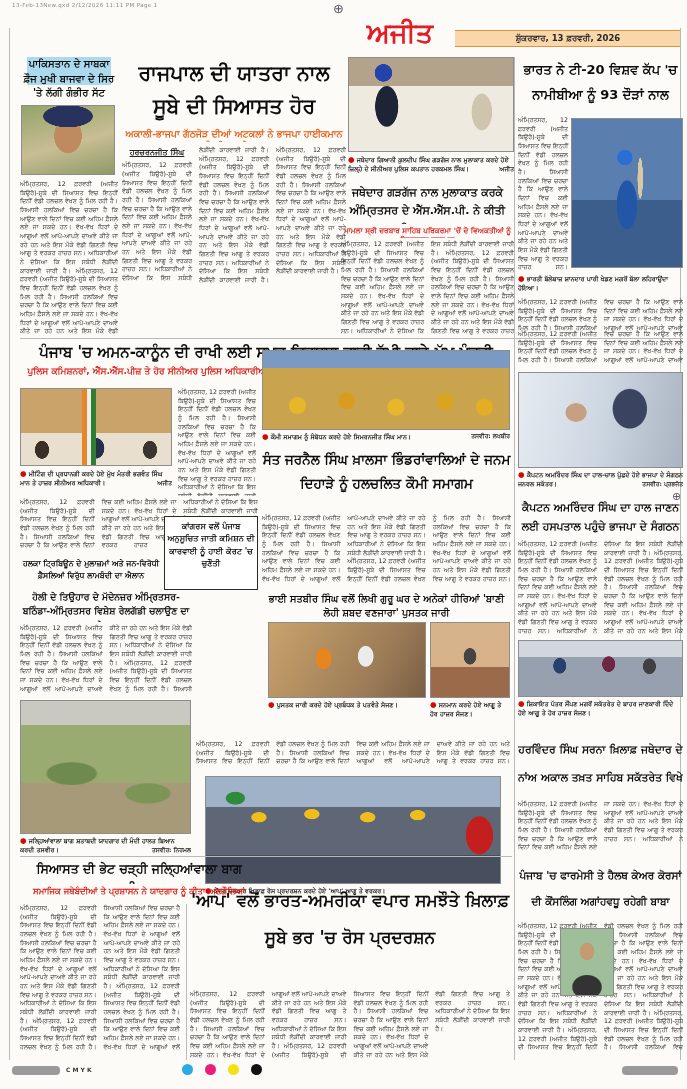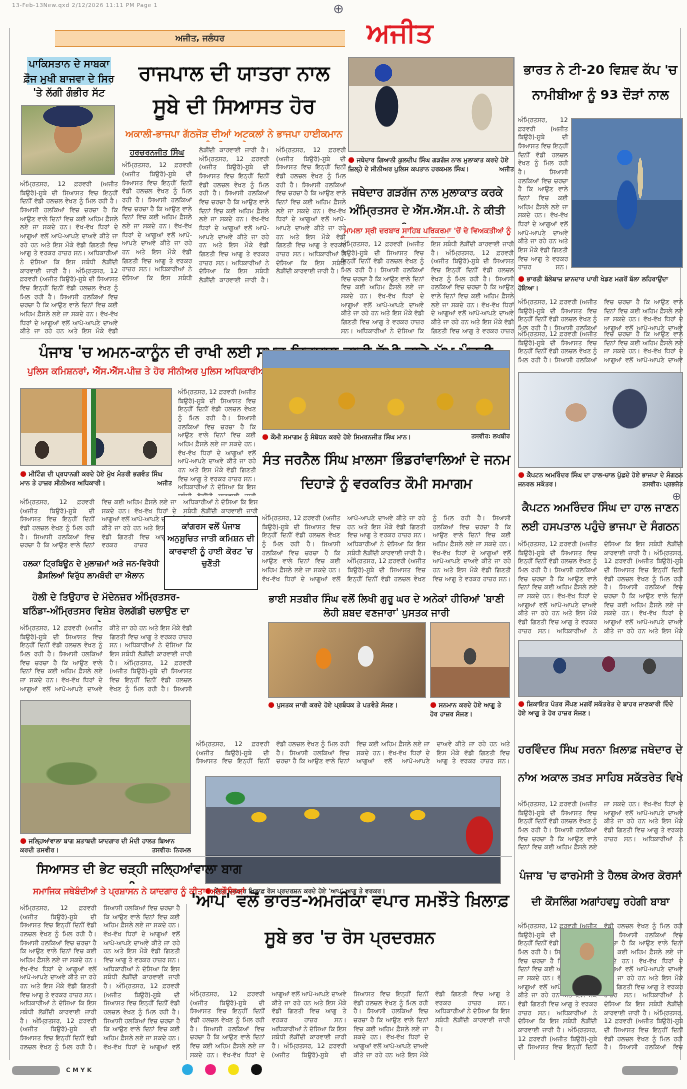--- a/index.html
+++ b/index.html
@@ -88,24 +88,24 @@
 </style>
 </head>
 <body>
 
 <div id="page">
 
   <div class="abs slug" style="left:12px;top:2px;width:430px;height:9px;">13-Feb-13New.qxd   2/12/2026   11:11 PM   Page 1</div>
   <div class="abs reg" style="left:333px;top:1px;font-size:13px;">⊕</div>
   <div class="abs reg" style="left:672px;top:490px;font-size:11px;">⊕</div>
 
-  <div class="abs band" style="left:55px;top:30px;width:290px;height:17px;">
-    <span>ਅਜੀਤ, ਜਲੰਧਰ</span>
-  </div>
   <div class="abs masthead" style="left:348px;top:18px;width:104px;height:30px;">ਅਜੀਤ</div>
+  <div class="abs band" style="left:455px;top:30px;width:226px;height:17px;">
+    <span>ਸ਼ੁੱਕਰਵਾਰ, 13 ਫ਼ਰਵਰੀ, 2026</span>
+  </div>
   <div class="abs rule" style="left:9px;top:28px;width:1px;height:1032px;"></div>
   <div class="abs rule" style="left:680px;top:28px;width:1px;height:1032px;"></div>
 
   <div class="abs head" style="left:20px;top:57px;width:98px;height:46px;font-size:10px;line-height:1.45;">
     <span class="kick">ਪਾਕਿਸਤਾਨ ਦੇ ਸਾਬਕਾ</span>
     <span>ਫ਼ੌਜ ਮੁਖੀ ਬਾਜਵਾ ਦੇ ਸਿਰ 'ਤੇ ਲੱਗੀ ਗੰਭੀਰ ਸੱਟ</span>
   </div>
   <div class="abs photo" id="ph-bajwa" style="left:21px;top:105px;width:94px;height:70px;"></div>
   <div class="abs body-txt" style="left:20px;top:180px;width:98px;height:156px;">ਅੰਮ੍ਰਿਤਸਰ, 12 ਫ਼ਰਵਰੀ (ਅਜੀਤ ਬਿਊਰੋ)-ਸੂਬੇ ਦੀ ਸਿਆਸਤ ਵਿਚ ਇਨ੍ਹੀਂ ਦਿਨੀਂ ਵੱਡੀ ਹਲਚਲ ਵੇਖਣ ਨੂੰ ਮਿਲ ਰਹੀ ਹੈ। ਸਿਆਸੀ ਹਲਕਿਆਂ ਵਿਚ ਚਰਚਾ ਹੈ ਕਿ ਆਉਣ ਵਾਲੇ ਦਿਨਾਂ ਵਿਚ ਕਈ ਅਹਿਮ ਫ਼ੈਸਲੇ ਲਏ ਜਾ ਸਕਦੇ ਹਨ। ਵੱਖ-ਵੱਖ ਧਿਰਾਂ ਦੇ ਆਗੂਆਂ ਵਲੋਂ ਆਪੋ-ਆਪਣੇ ਦਾਅਵੇ ਕੀਤੇ ਜਾ ਰਹੇ ਹਨ ਅਤੇ ਇਸ ਮੌਕੇ ਵੱਡੀ ਗਿਣਤੀ ਵਿਚ ਆਗੂ ਤੇ ਵਰਕਰ ਹਾਜ਼ਰ ਸਨ। ਅਧਿਕਾਰੀਆਂ ਨੇ ਦੱਸਿਆ ਕਿ ਇਸ ਸਬੰਧੀ ਲੋੜੀਂਦੀ ਕਾਰਵਾਈ ਜਾਰੀ ਹੈ। ਅੰਮ੍ਰਿਤਸਰ, 12 ਫ਼ਰਵਰੀ (ਅਜੀਤ ਬਿਊਰੋ)-ਸੂਬੇ ਦੀ ਸਿਆਸਤ ਵਿਚ ਇਨ੍ਹੀਂ ਦਿਨੀਂ ਵੱਡੀ ਹਲਚਲ ਵੇਖਣ ਨੂੰ ਮਿਲ ਰਹੀ ਹੈ। ਸਿਆਸੀ ਹਲਕਿਆਂ ਵਿਚ ਚਰਚਾ ਹੈ ਕਿ ਆਉਣ ਵਾਲੇ ਦਿਨਾਂ ਵਿਚ ਕਈ ਅਹਿਮ ਫ਼ੈਸਲੇ ਲਏ ਜਾ ਸਕਦੇ ਹਨ। ਵੱਖ-ਵੱਖ ਧਿਰਾਂ ਦੇ ਆਗੂਆਂ ਵਲੋਂ ਆਪੋ-ਆਪਣੇ ਦਾਅਵੇ ਕੀਤੇ ਜਾ ਰਹੇ ਹਨ ਅਤੇ ਇਸ ਮੌਕੇ ਵੱਡੀ ਗਿਣਤੀ ਵਿਚ ਆਗੂ ਤੇ ਵਰਕਰ ਹਾਜ਼ਰ ਸਨ। ਅਧਿਕਾਰੀਆਂ ਨੇ ਦੱਸਿਆ ਕਿ ਇਸ ਸਬੰਧੀ ਲੋੜੀਂਦੀ ਕਾਰਵਾਈ ਜਾਰੀ ਹੈ। </div>
 
@@ -160,21 +160,21 @@
     <span>ਜਲ੍ਹਿਆਂਵਾਲਾ ਬਾਗ ਸ਼ਤਾਬਦੀ ਯਾਦਗਾਰ ਦੀ ਮੰਦੀ ਹਾਲਤ ਬਿਆਨ ਕਰਦੀ ਤਸਵੀਰ।</span>
     <span class="credit">ਤਸਵੀਰ: ਨਿਰਮਲ</span>
   </div>
 
   <div class="abs photo" id="ph-yellow" style="left:262px;top:350px;width:248px;height:80px;"></div>
   <div class="abs cap" style="left:262px;top:432px;width:248px;height:14px;">
     <span class="b">●</span>
     <span>ਕੌਮੀ ਸਮਾਗਮ ਨੂੰ ਸੰਬੋਧਨ ਕਰਦੇ ਹੋਏ ਸਿਮਰਨਜੀਤ ਸਿੰਘ ਮਾਨ।</span>
     <span class="credit">ਤਸਵੀਰ: ਲਖਬੀਰ</span>
   </div>
-  <div class="abs head" style="left:262px;top:448px;width:249px;height:62px;font-size:13.5px;line-height:1.75;">ਸੰਤ ਜਰਨੈਲ ਸਿੰਘ ਖ਼ਾਲਸਾ ਭਿੰਡਰਾਂਵਾਲਿਆਂ ਦੇ ਜਨਮ ਦਿਹਾੜੇ ਨੂੰ ਵਰਕਰਿਤ ਕੌਮੀ ਸਮਾਗਮ</div>
+  <div class="abs head" style="left:262px;top:448px;width:249px;height:62px;font-size:13.5px;line-height:1.75;">ਸੰਤ ਜਰਨੈਲ ਸਿੰਘ ਖ਼ਾਲਸਾ ਭਿੰਡਰਾਂਵਾਲਿਆਂ ਦੇ ਜਨਮ ਦਿਹਾੜੇ ਨੂੰ ਹਲਚਲਿਤ ਕੌਮੀ ਸਮਾਗਮ</div>
   <div class="abs body-txt c3" style="left:262px;top:514px;width:249px;height:76px;">ਅੰਮ੍ਰਿਤਸਰ, 12 ਫ਼ਰਵਰੀ (ਅਜੀਤ ਬਿਊਰੋ)-ਸੂਬੇ ਦੀ ਸਿਆਸਤ ਵਿਚ ਇਨ੍ਹੀਂ ਦਿਨੀਂ ਵੱਡੀ ਹਲਚਲ ਵੇਖਣ ਨੂੰ ਮਿਲ ਰਹੀ ਹੈ। ਸਿਆਸੀ ਹਲਕਿਆਂ ਵਿਚ ਚਰਚਾ ਹੈ ਕਿ ਆਉਣ ਵਾਲੇ ਦਿਨਾਂ ਵਿਚ ਕਈ ਅਹਿਮ ਫ਼ੈਸਲੇ ਲਏ ਜਾ ਸਕਦੇ ਹਨ। ਵੱਖ-ਵੱਖ ਧਿਰਾਂ ਦੇ ਆਗੂਆਂ ਵਲੋਂ ਆਪੋ-ਆਪਣੇ ਦਾਅਵੇ ਕੀਤੇ ਜਾ ਰਹੇ ਹਨ ਅਤੇ ਇਸ ਮੌਕੇ ਵੱਡੀ ਗਿਣਤੀ ਵਿਚ ਆਗੂ ਤੇ ਵਰਕਰ ਹਾਜ਼ਰ ਸਨ। ਅਧਿਕਾਰੀਆਂ ਨੇ ਦੱਸਿਆ ਕਿ ਇਸ ਸਬੰਧੀ ਲੋੜੀਂਦੀ ਕਾਰਵਾਈ ਜਾਰੀ ਹੈ। ਅੰਮ੍ਰਿਤਸਰ, 12 ਫ਼ਰਵਰੀ (ਅਜੀਤ ਬਿਊਰੋ)-ਸੂਬੇ ਦੀ ਸਿਆਸਤ ਵਿਚ ਇਨ੍ਹੀਂ ਦਿਨੀਂ ਵੱਡੀ ਹਲਚਲ ਵੇਖਣ ਨੂੰ ਮਿਲ ਰਹੀ ਹੈ। ਸਿਆਸੀ ਹਲਕਿਆਂ ਵਿਚ ਚਰਚਾ ਹੈ ਕਿ ਆਉਣ ਵਾਲੇ ਦਿਨਾਂ ਵਿਚ ਕਈ ਅਹਿਮ ਫ਼ੈਸਲੇ ਲਏ ਜਾ ਸਕਦੇ ਹਨ। ਵੱਖ-ਵੱਖ ਧਿਰਾਂ ਦੇ ਆਗੂਆਂ ਵਲੋਂ ਆਪੋ-ਆਪਣੇ ਦਾਅਵੇ ਕੀਤੇ ਜਾ ਰਹੇ ਹਨ ਅਤੇ ਇਸ ਮੌਕੇ ਵੱਡੀ ਗਿਣਤੀ ਵਿਚ ਆਗੂ ਤੇ ਵਰਕਰ ਹਾਜ਼ਰ ਸਨ। ਅਧਿਕਾਰੀਆਂ ਨੇ ਦੱਸਿਆ ਕਿ ਇਸ ਸਬੰਧੀ ਲੋੜੀਂਦੀ ਕਾਰਵਾਈ ਜਾਰੀ ਹੈ। </div>
   <div class="abs head" style="left:262px;top:592px;width:249px;height:28px;font-size:9.8px;line-height:1.4;">ਭਾਈ ਸਤਬੀਰ ਸਿੰਘ ਵਲੋਂ ਲਿਖੀ ਗੁਰੂ ਘਰ ਦੇ ਅਨੇਕਾਂ ਹੀਰਿਆਂ 'ਬਾਣੀ ਲੋਹੀ ਸ਼ਬਦ ਵਣਜਾਰਾ' ਪੁਸਤਕ ਜਾਰੀ</div>
   <div class="abs photo" id="ph-book" style="left:268px;top:622px;width:158px;height:76px;"></div>
   <div class="abs photo" id="ph-award" style="left:430px;top:622px;width:80px;height:76px;"></div>
   <div class="abs cap" style="left:268px;top:700px;width:158px;height:20px;">
     <span class="b">●</span>
     <span>ਪੁਸਤਕ ਜਾਰੀ ਕਰਦੇ ਹੋਏ ਪ੍ਰਬੰਧਕ ਤੇ ਪਤਵੰਤੇ ਸੱਜਣ।</span>
   </div>
   <div class="abs cap" style="left:430px;top:700px;width:80px;height:36px;">
     <span class="b">●</span>

